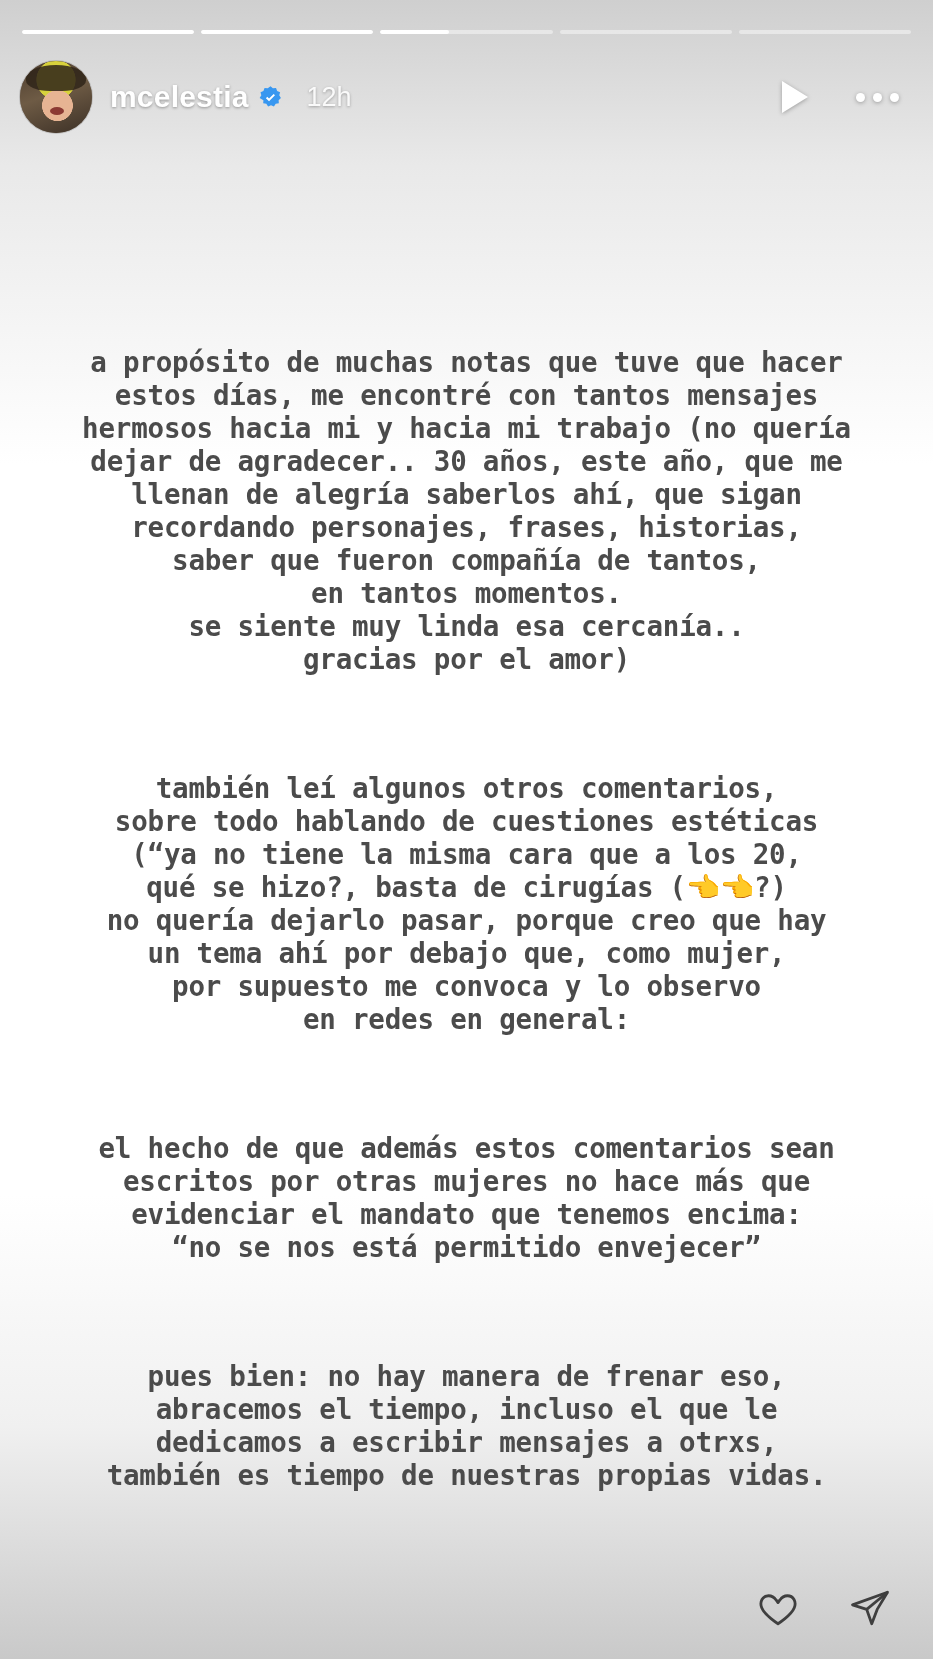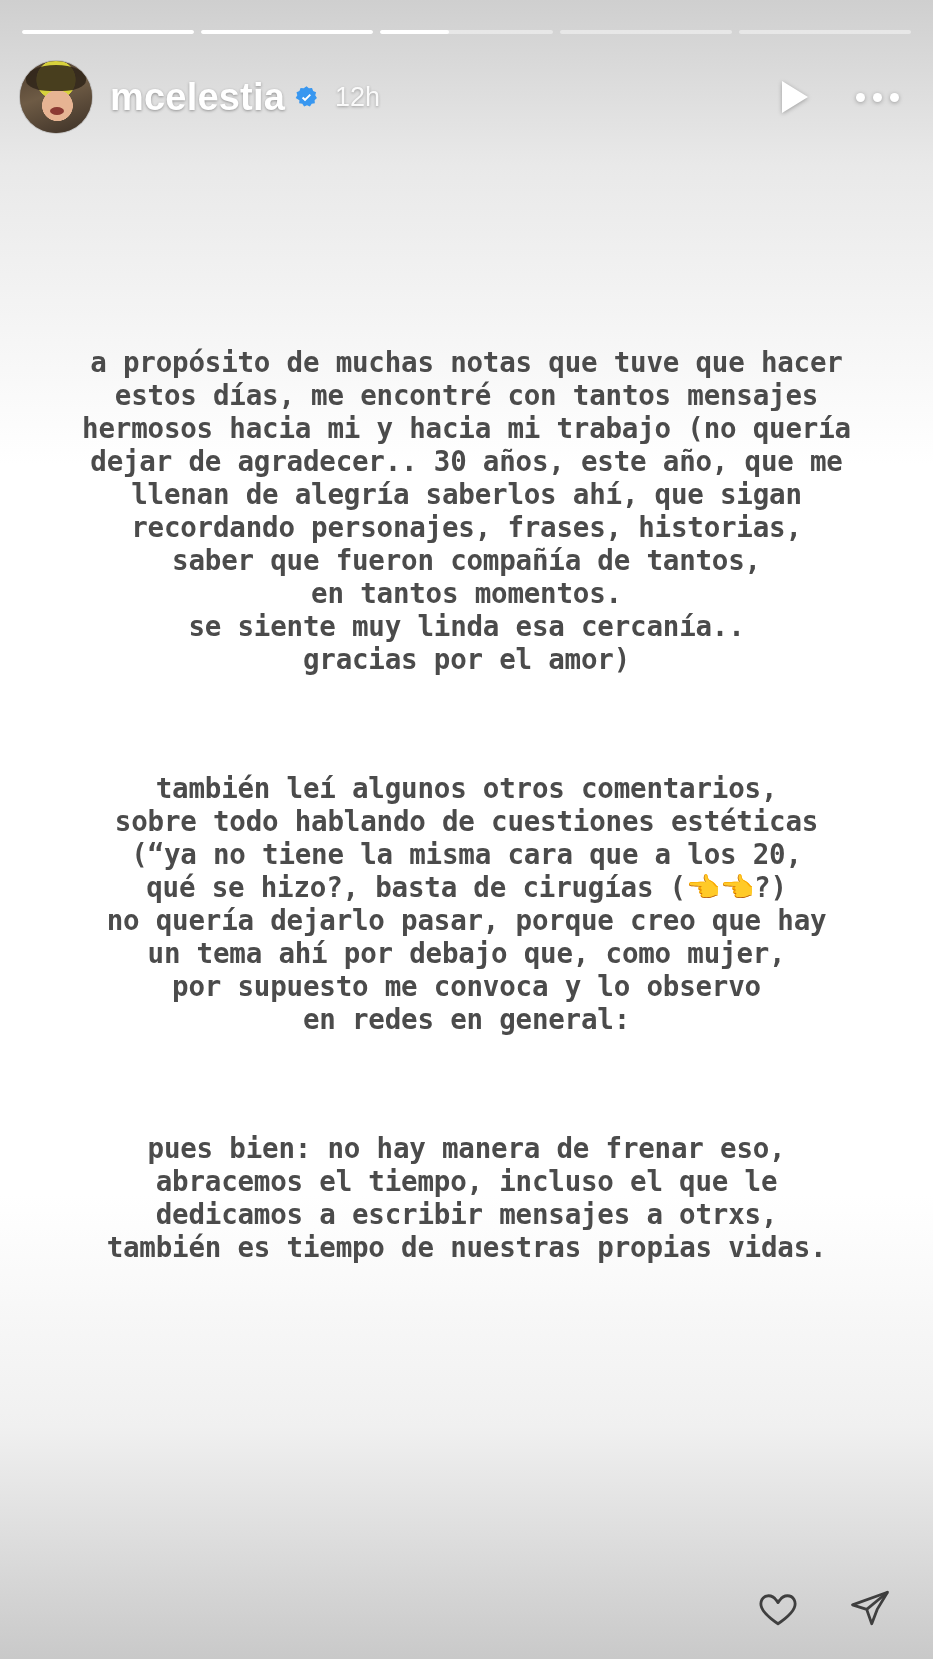--- a/index.html
+++ b/index.html
@@ -82,34 +82,34 @@
     position: absolute;
     left: 30px; top: 46px;
     width: 14px; height: 8px;
     border-radius: 50%;
     background: #8c3a33;
   }
 
   .username {
     margin-left: 18px;
     color: #ffffff;
-    font-size: 38px;
+    font-size: 30px;
     font-weight: 600;
     letter-spacing: .2px;
     text-shadow: 0 1px 3px rgba(0,0,0,.35);
   }
   .verified {
     margin-left: 9px;
     width: 25px;
     height: 25px;
     flex: 0 0 auto;
     display: inline-block;
   }
   .timestamp {
-    margin-left: 16px;
+    margin-left: 24px;
     color: rgba(255,255,255,0.92);
     font-size: 27px;
     font-weight: 400;
     text-shadow: 0 1px 3px rgba(0,0,0,.3);
   }
   .header-spacer { flex: 1 1 auto; }
 
   .play-btn {
     width: 36px;
     height: 40px;
@@ -245,20 +245,24 @@
 se siente muy linda esa cercanía..
 gracias por el amor)</p>
     <p class="para">también leí algunos otros comentarios,
 sobre todo hablando de cuestiones estéticas
 (“ya no tiene la misma cara que a los 20,
 qué se hizo?, basta de cirugías (👈👈?)
 no quería dejarlo pasar, porque creo que hay
 un tema ahí por debajo que, como mujer,
 por supuesto me convoca y lo observo
 en redes en general:</p>
+    <p class="para">el hecho de que además estos comentarios sean
+escritos por otras mujeres no hace más que
+evidenciar el mandato que tenemos encima:
+“no se nos está permitido envejecer”</p>
     <p class="para">pues bien: no hay manera de frenar eso,
 abracemos el tiempo, incluso el que le
 dedicamos a escribir mensajes a otrxs,
 también es tiempo de nuestras propias vidas.</p>
   </div>
 
   <div class="actions">
     <div class="icon-btn">
       <svg width="46" height="42" viewBox="0 0 24 24" aria-hidden="true">
         <path d="M12 21s-7.5-4.7-9.3-9.1C1.3 8.4 3.2 5 6.6 5c2 0 3.4 1.1 4.3 2.4l1.1 1.5 1.1-1.5C14 6.1 15.4 5 17.4 5c3.4 0 5.3 3.4 3.9 6.9C19.5 16.3 12 21 12 21z" fill="none" stroke="#3f3f3f" stroke-width="1.6" stroke-linejoin="round"></path>

